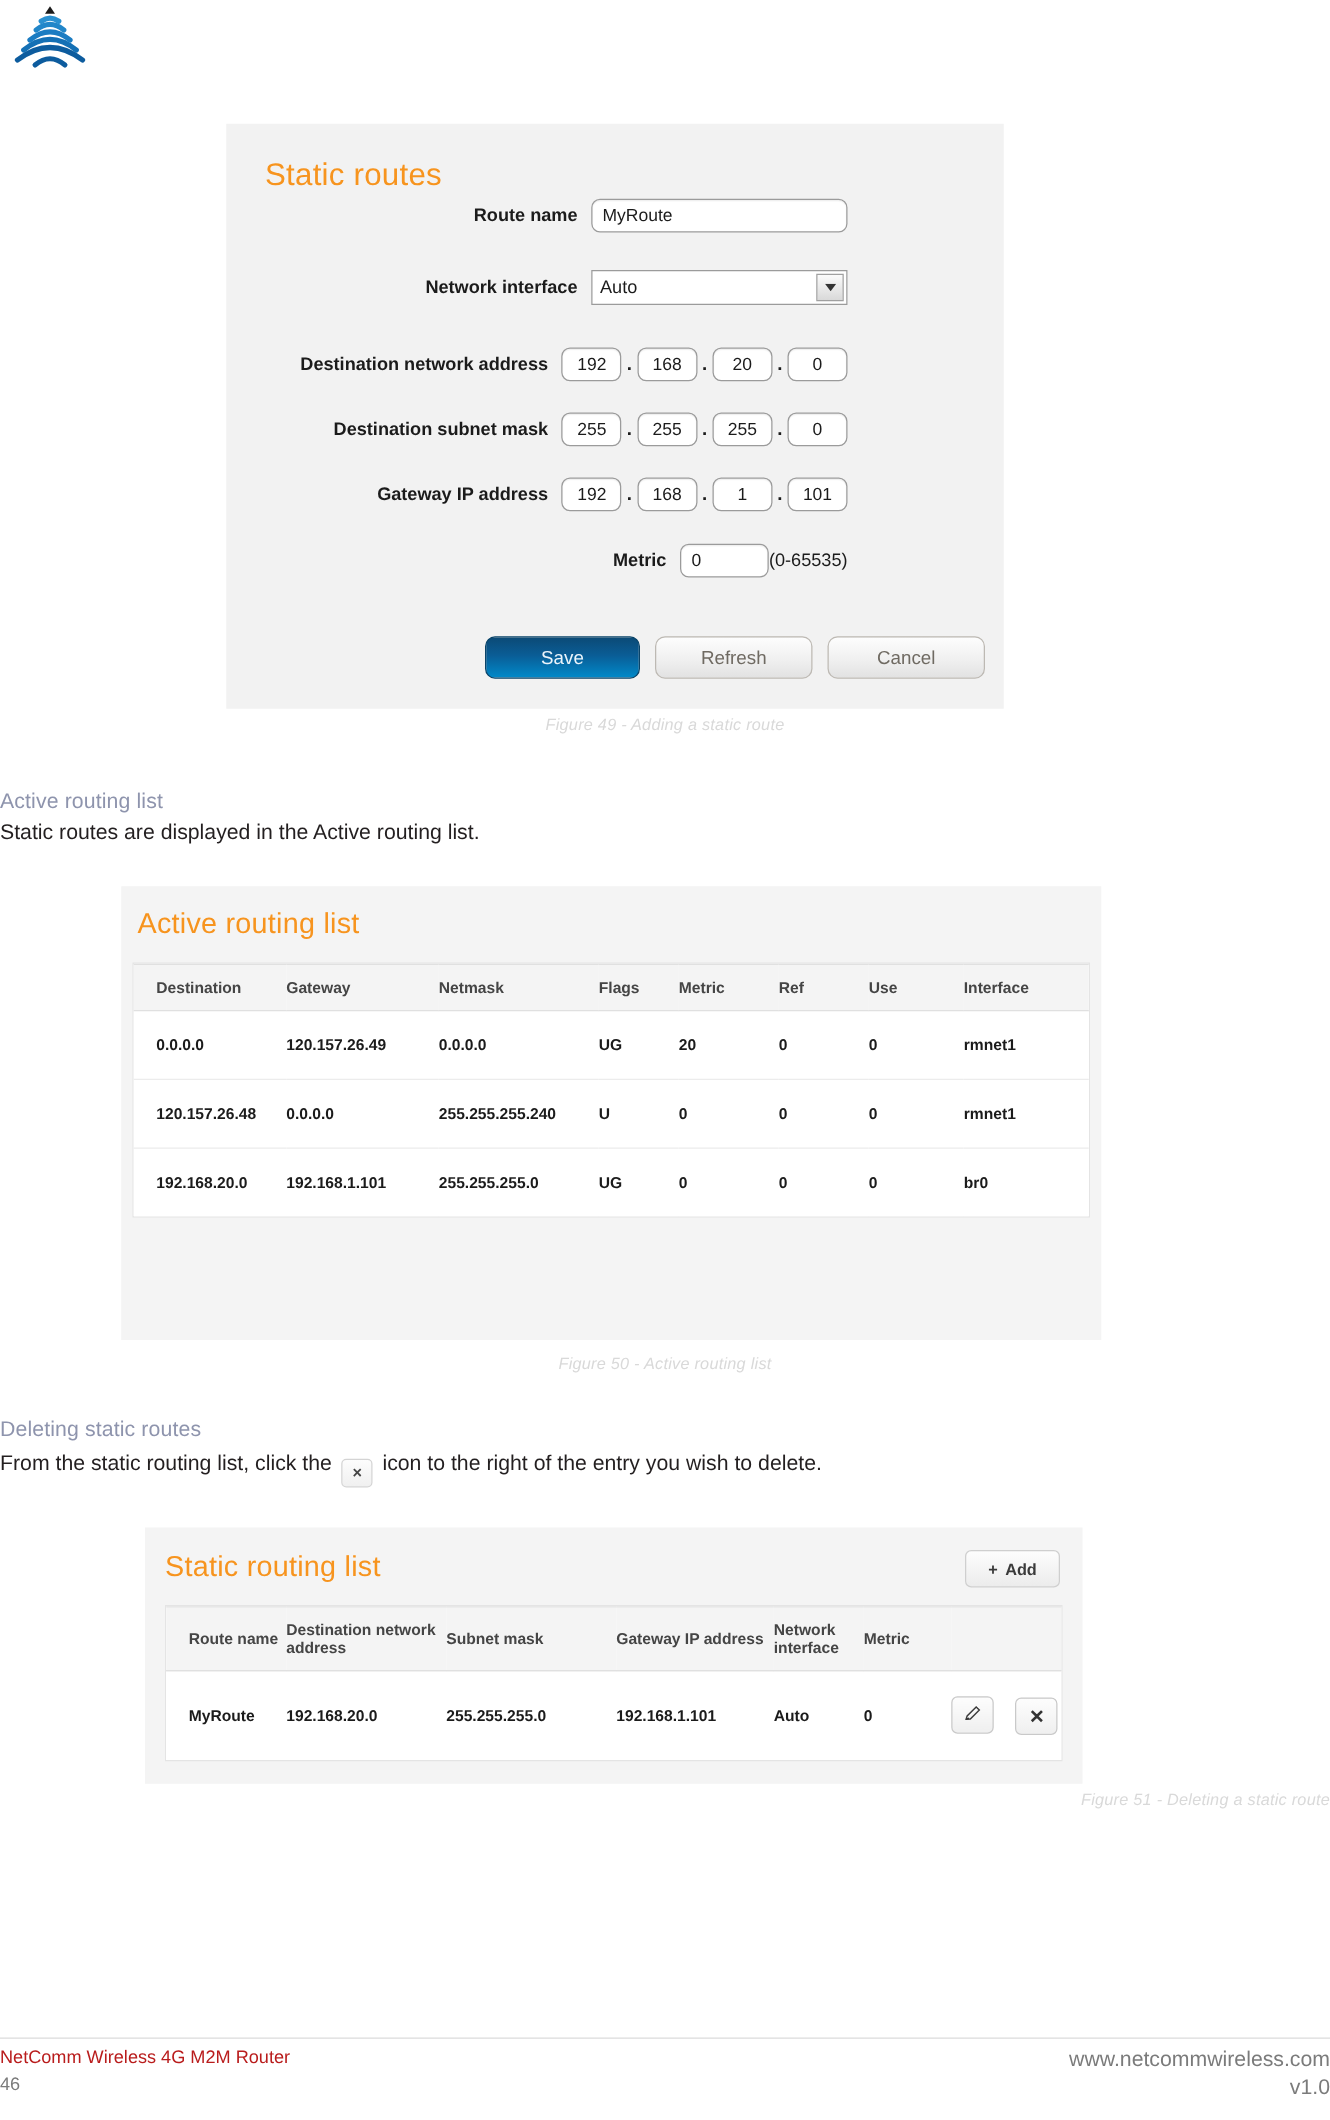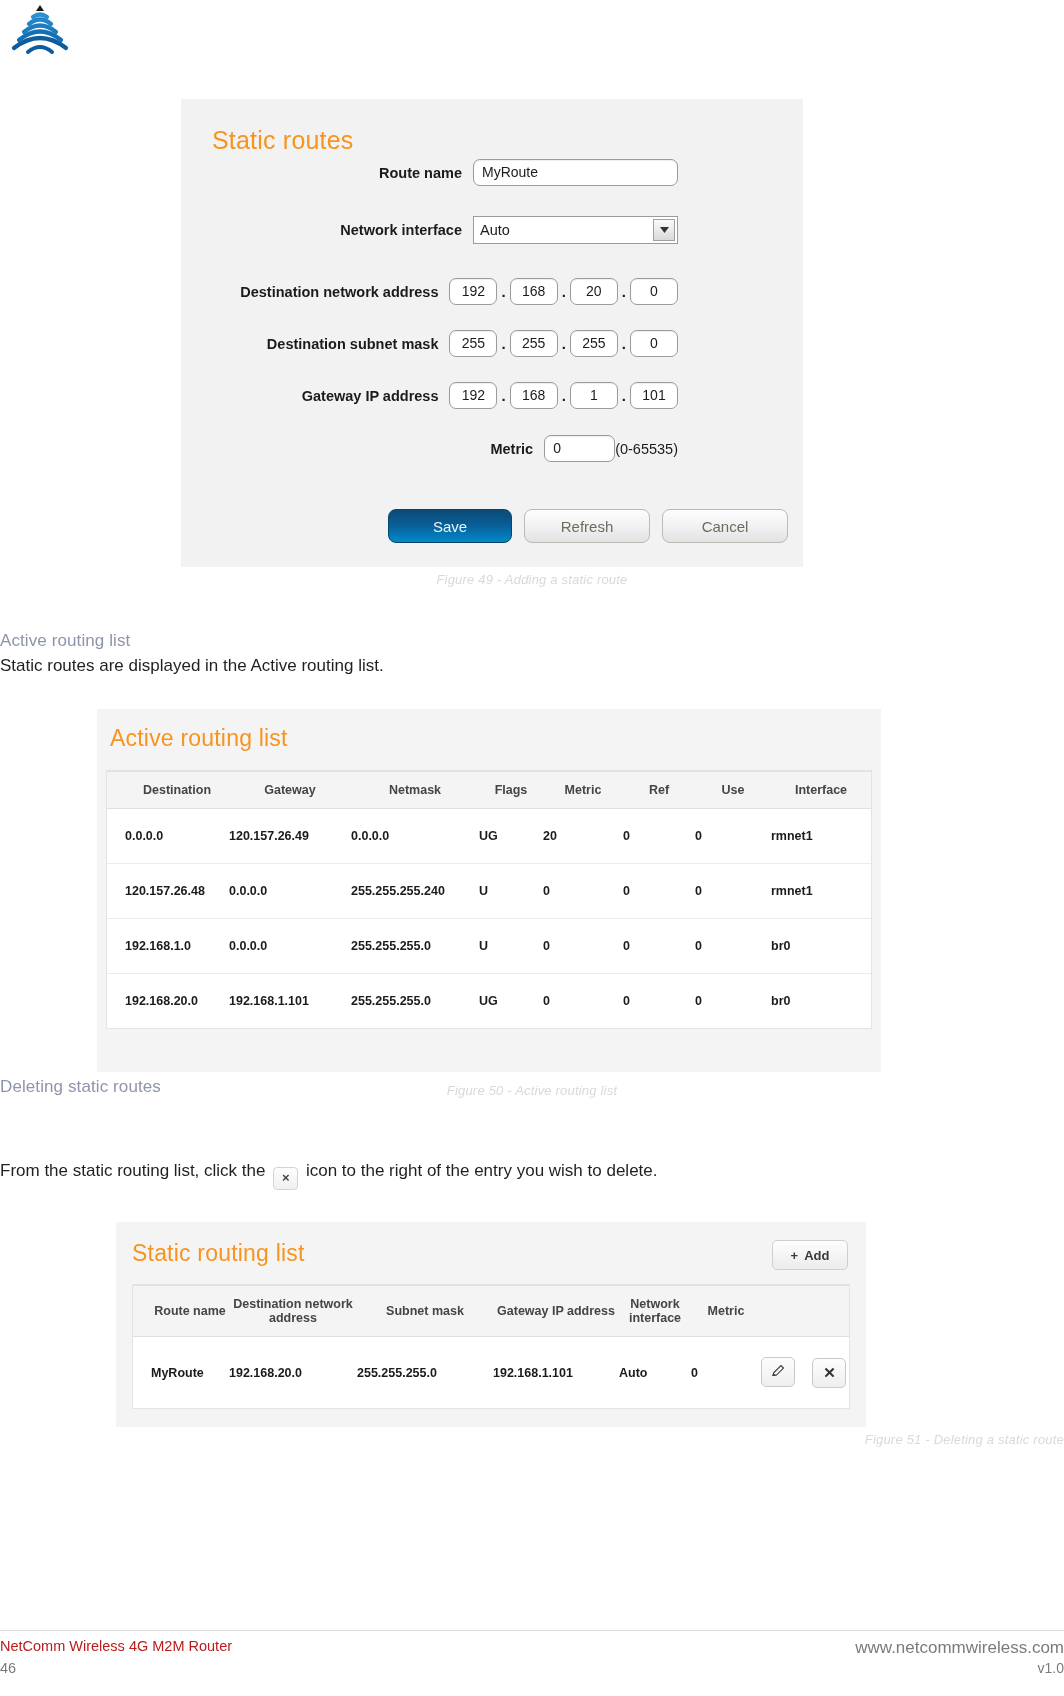--- a/index.html
+++ b/index.html
@@ -109,21 +109,21 @@
   .p {
     position:absolute; left:0;
     font-size:17px; color:#231f20; line-height:22px;
   }
 
   
   .tbl { width:100%; border-collapse:collapse; background:#ffffff; }
   .tbl thead th {
     background:#f4f4f4;
     font-size:12.5px; font-weight:bold; color:#454545;
-    text-align:center; padding:11px 0 11px 0;
+    text-align:left; padding:11px 0 11px 0;
     border-bottom:1px solid #e0e0e0;
     border-top:1px solid #e0e0e0;
   }
   .tbl tbody td {
     font-size:12.5px; color:#1b1b1b; font-weight:bold;
     padding:20px 0 20px 0;
     border-bottom:1px solid #ececec;
     background:#ffffff;
   }
   .tbl tbody tr:last-child td { border-bottom:none; }
@@ -162,21 +162,21 @@
     font-size:13px; color:#444; font-weight:bold;
     margin:0 3px;
   }
 
   
   .footer { position:absolute; left:0; bottom:0; width:1064px; height:66px; }
   .footer-rule { position:absolute; left:0; top:0; width:1064px; height:1px; background:#dcdcdc; }
   .f-left { position:absolute; left:0; top:8px; font-size:14.5px; color:#b91c1c; }
   .f-left2 { position:absolute; left:0; top:30px; font-size:14.5px; color:#7b7b7b; }
   .f-right { position:absolute; right:0; top:8px; font-size:17px; color:#7b7b7b; text-align:right; }
-  .f-right2 { position:absolute; right:0; top:30px; font-size:14px; color:#7b7b7b; text-align:right; }
+  .f-right2 { position:absolute; right:0; top:30px; font-size:17px; color:#7b7b7b; text-align:right; }
 </style>
 </head>
 <body>
 
 <div class="logo-block">
   <div class="logo-mark">
     <svg width="64" height="52" viewBox="0 0 64 52">
       <g fill="none" stroke="#1b75bb" stroke-width="4.2" stroke-linecap="round">
         <path d="M6 44 Q32 24 58 44" stroke="#0d5c9e"></path>
         <path d="M11 36 Q32 19 53 36" stroke="#1470b5"></path>
@@ -293,47 +293,37 @@
           <td style="padding-left:18px;">120.157.26.48</td>
           <td>0.0.0.0</td>
           <td>255.255.255.240</td>
           <td>U</td>
           <td>0</td>
           <td>0</td>
           <td>0</td>
           <td>rmnet1</td>
         </tr>
         <tr>
-          <td style="padding-left:18px;">192.168.1.0</td>
-          <td>0.0.0.0</td>
-          <td>255.255.255.0</td>
-          <td>U</td>
-          <td>0</td>
-          <td>0</td>
-          <td>0</td>
-          <td>br0</td>
-        </tr>
-        <tr>
           <td style="padding-left:18px;">192.168.20.0</td>
           <td>192.168.1.101</td>
           <td>255.255.255.0</td>
           <td>UG</td>
           <td>0</td>
           <td>0</td>
           <td>0</td>
           <td>br0</td>
         </tr>
       </tbody>
     </table>
   </div>
 </div>
 
 <div class="caption" style="top:1083px;">Figure 50 - Active routing list</div>
 
-<div class="h3" style="top:1077px;">Deleting static routes</div>
+<div class="h3" style="top:1134px;">Deleting static routes</div>
 <div class="p" style="top:1160px;">
   <span>From the static routing list, click the</span>
   <span class="inline-x">×</span>
   <span>icon to the right of the entry you wish to delete.</span>
 </div>
 
 <div class="panel" id="static-panel">
   <div class="panel-title">Static routing list</div>
   <div class="add-btn">
     <span>+</span>

